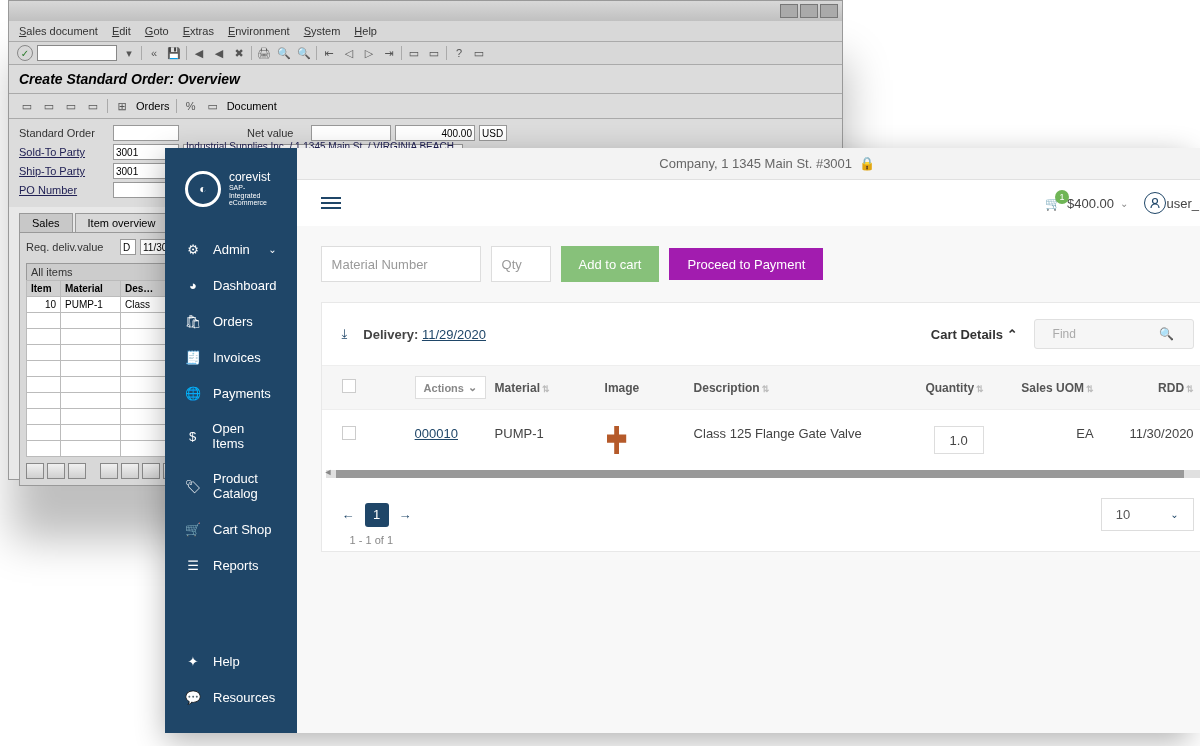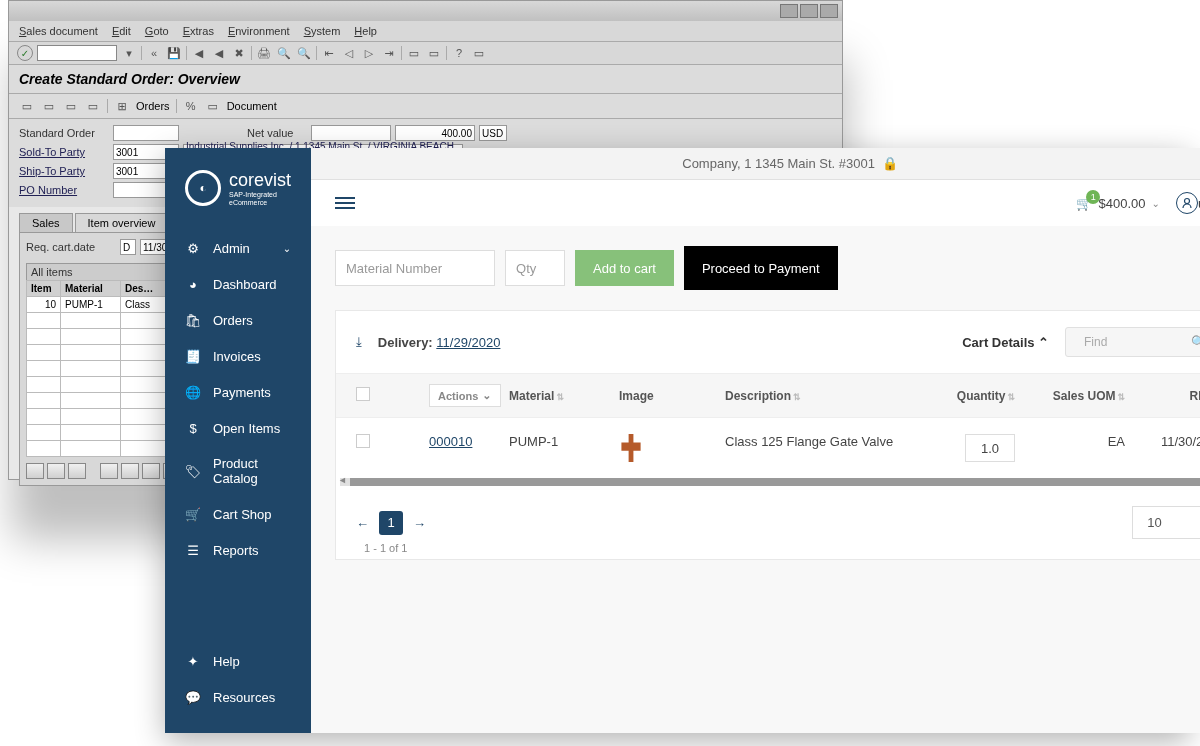--- a/index.html
+++ b/index.html
@@ -36,21 +36,21 @@
 .sap-table th, .sap-table td { border: 1px solid #bbb; padding: 2px 4px; text-align: left; height: 16px; }
 .sap-table th { background: #d0d0d0; }
 .sap-smalltoolbar { display: flex; gap: 3px; margin-top: 6px; }
 .sap-smallbtn { width: 18px; height: 16px; background: linear-gradient(#f0f0f0,#d0d0d0); border: 1px solid #888; }
 
 
 .app { position: absolute; top: 148px; left: 165px; width: 1024px; height: 585px; background: #fff; display: flex; box-shadow: 0 8px 30px rgba(0,0,0,0.3); border-radius: 2px; }
 .sidebar { width: 215px; background: #1f4668; color: #fff; display: flex; flex-direction: column; }
 .logo { padding: 22px 20px 18px; display: flex; align-items: center; gap: 8px; }
 .logo-circle { width: 36px; height: 36px; border: 3px solid #fff; border-radius: 50%; display: flex; align-items: center; justify-content: center; font-size: 12px; font-weight: bold; }
-.logo-text { font-size: 18px; font-weight: 300; }
+.logo-text { font-size: 12px; font-weight: 300; }
 .logo-sub { font-size: 7px; line-height: 1.1; }
 .nav { flex: 1; padding-top: 6px; }
 .nav-item { display: flex; align-items: center; gap: 12px; padding: 10px 20px; font-size: 13px; cursor: pointer; }
 .nav-icon { width: 16px; height: 16px; display: inline-flex; align-items: center; justify-content: center; }
 .nav-chevron { margin-left: auto; font-size: 10px; }
 .nav-bottom { padding-bottom: 18px; }
 
 .main { flex: 1; display: flex; flex-direction: column; background: #f8f8f8; }
 .topbar { background: #f3f3f3; border-bottom: 1px solid #e0e0e0; padding: 8px 20px; text-align: center; color: #666; font-size: 13px; }
 .topbar .lock { color: #8fa8bd; margin-left: 4px; }
@@ -63,35 +63,35 @@
 .user-widget { display: flex; align-items: center; }
 .avatar { width: 22px; height: 22px; border: 1.5px solid #1f4668; border-radius: 50%; display: flex; align-items: center; justify-content: center; }
 .chev { font-size: 10px; color: #888; }
 
 .content { padding: 0 24px 20px; }
 .titlebar { display: flex; align-items: center; gap: 10px; padding: 20px 0; }
 .page-title { font-size: 26px; font-weight: 400; color: #555; flex: 1; }
 .mat-input { width: 160px; height: 36px; border: 1px solid #ddd; padding: 0 10px; font-size: 13px; color: #999; background: #fff; display: flex; align-items: center; }
 .qty-input { width: 60px; }
 .add-btn { background: #87c17a; color: #fff; border: none; height: 36px; padding: 0 18px; font-size: 13px; cursor: pointer; }
-.proceed-btn { background: #000000; color: #fff; border: none; height: 44px; padding: 0 18px; font-size: 13px; cursor: pointer; }
+.proceed-btn { background: #a21caf; color: #fff; border: none; height: 32px; padding: 0 18px; font-size: 13px; cursor: pointer; }
 
 .panel { background: #fff; border: 1px solid #e8e8e8; }
 .panel-header { display: flex; align-items: center; padding: 16px 20px; gap: 16px; border-bottom: 1px solid #eee; font-size: 13px; color: #444; }
 .delivery-date { color: #1f4668; text-decoration: underline; }
 .spacer { flex: 1; }
 .details-toggle { font-weight: bold; color: #333; }
 .find-input { width: 160px; height: 30px; border: 1px solid #e0e0e0; border-radius: 3px; background: #f6f6f6; display: flex; align-items: center; padding: 0 18px; color: #aaa; font-size: 12px; }
 .find-input .search-icon { margin-left: auto; color: #1f4668; }
 
 .grid-header { display: flex; align-items: center; padding: 10px 20px; background: #f6f6f6; border-bottom: 1px solid #eee; font-size: 12px; color: #555; font-weight: bold; }
 .col-check { width: 40px; }
 .col-actions { width: 80px; margin-left: 33px; }
 .col-mat { width: 110px; }
-.col-img { width: 106px; }
+.col-img { width: 89px; }
 .col-desc { width: 200px; }
 .col-qty { width: 90px; text-align: right; }
 .col-uom { width: 110px; text-align: right; }
 .col-rdd { width: 100px; text-align: right; }
 .sort { color: #bbb; font-size: 9px; margin-left: 2px; }
 .actions-btn { background: #fff; border: 1px solid #ddd; padding: 4px 8px; font-size: 11px; color: #888; display: inline-flex; align-items: center; gap: 4px; }
 .checkbox { width: 14px; height: 14px; border: 1px solid #ccc; background: #fff; display: inline-block; }
 
 .grid-row { display: flex; padding: 16px 20px; font-size: 13px; color: #444; }
 .item-link { color: #1f4668; text-decoration: underline; }
@@ -200,21 +200,21 @@
       <span class="sap-input w80"></span>
     </div>
   </div>
   <div class="sap-tabs">
     <div class="sap-tab">Sales</div>
     <div class="sap-tab active">Item overview</div>
     <div class="sap-tab">Item</div>
   </div>
   <div class="sap-tabpanel">
     <div class="sap-row">
-      <span class="sap-label">Req. cart.date</span>
+      <span class="sap-label">Req. deliv.value</span>
       <span class="sap-input" style="width:16px">D</span>
       <span class="sap-input w50">11/30/</span>
     </div>
     <div style="margin-top:8px;font-size:11px;color:#333;padding:2px 4px;background:#ccc;border:1px solid #999;border-bottom:none;">All items</div>
     <table class="sap-table">
       <tbody>
           <tr>
         <th style="width:34px">Item</th>
         <th style="width:60px">Material</th>
         <th>Des…</th>

